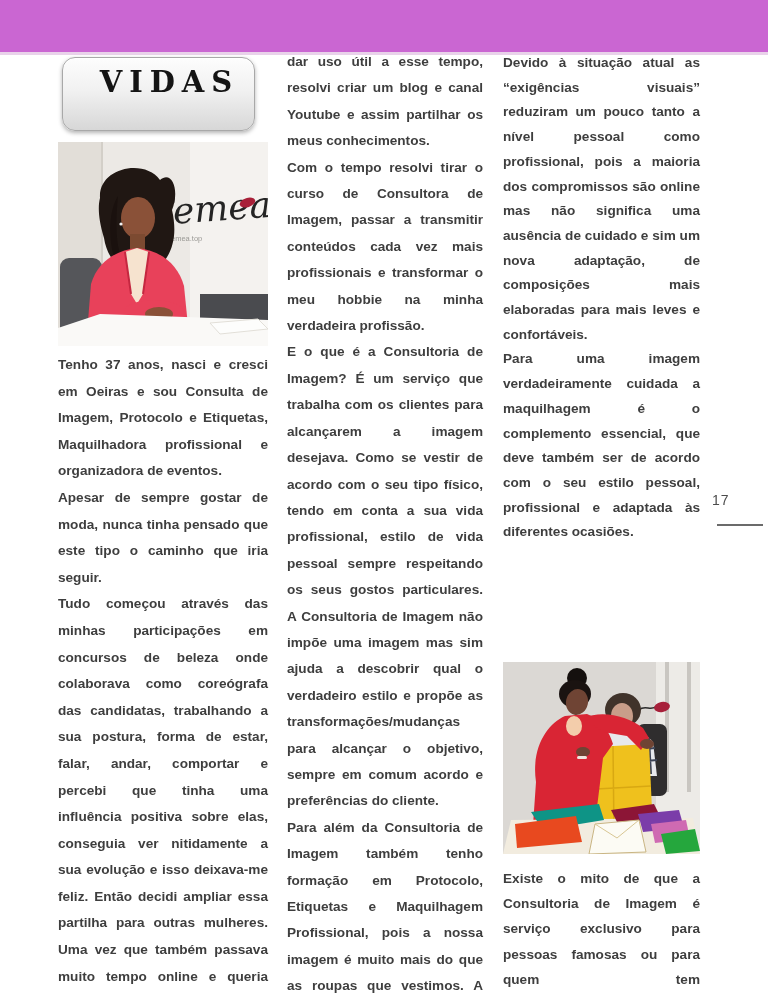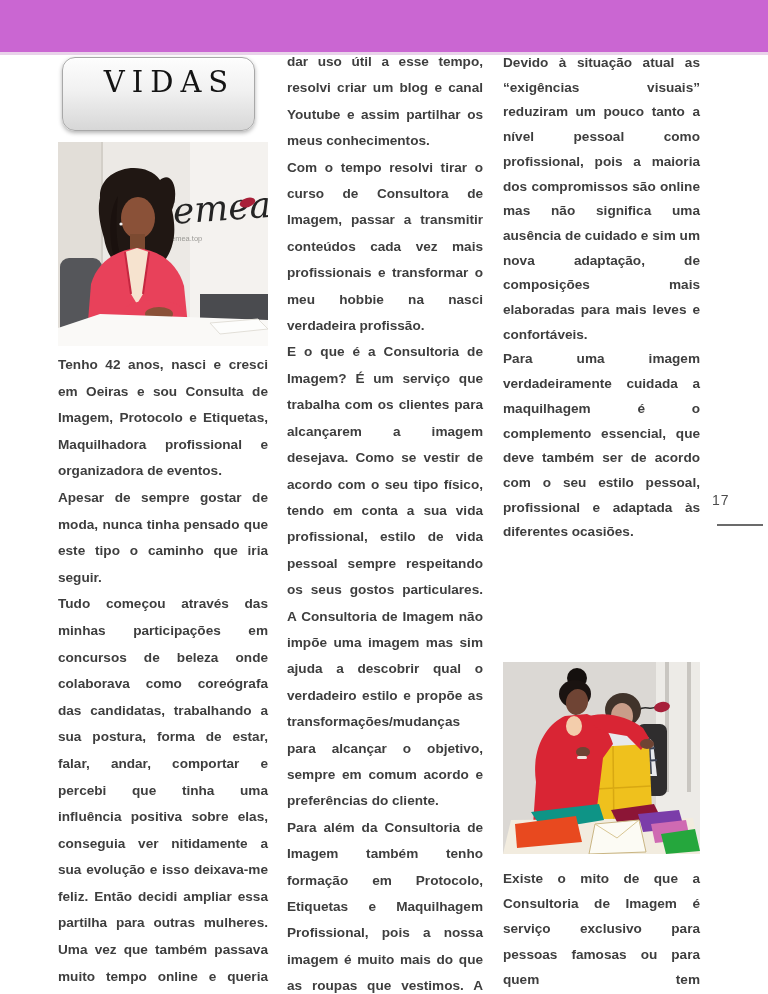--- a/index.html
+++ b/index.html
@@ -12,21 +12,21 @@
     border-bottom:3px solid #e9d2ea;
   }
   .masthead{
     position:absolute;left:62px;top:57px;width:191px;height:72px;
     border:1px solid #a8a8a8;border-radius:13px;
     background:linear-gradient(#fdfdfd 0%,#f1f1f1 45%,#d7d7d7 100%);
     box-shadow:0 2px 4px rgba(0,0,0,.3), inset 0 1px 0 #ffffff;
     text-align:center;
   }
   .masthead .title{
-    margin-top:8px;font-family:"DejaVu Serif",serif;font-weight:400;
+    margin-top:8px;font-family:"DejaVu Serif",serif;font-weight:700;
     font-size:29px;letter-spacing:7px;color:#141414;line-height:32px;text-indent:7px;padding-left:15px;
   }
   .masthead .byline{
     font-size:16.5px;color:#3a3a3a;letter-spacing:.4px;line-height:20px;margin-top:1px;
   }
   .photo{position:absolute;display:block;}
   .photo1{left:58px;top:142px;width:210px;height:204px;}
   .photo2{left:503px;top:662px;width:197px;height:192px;}
   .bodytext{position:absolute;color:#3e3e3e;font-size:13.6px;text-align:justify;}
   .bodytext p{margin:0;font-weight:bold;}
@@ -80,28 +80,28 @@
       <path d="M67 110 L73 152 M91 110 L85 152" stroke="#c52740" stroke-width="2" fill="none"></path>
       <ellipse cx="96" cy="170" rx="30" ry="12" fill="#e8415a"></ellipse>
       <ellipse cx="101" cy="172" rx="14" ry="7" fill="#8a5138"></ellipse>
     </g>
 
     <path d="M0 204 L0 186 L42 172 L210 178 L210 204 Z" fill="#faf9f7"></path>
     <path d="M152 181 L200 177 L210 187 L162 192 Z" fill="#fdfdfc" stroke="#e2dfd8" stroke-width="1"></path>
   </svg>
 
   <div class="bodytext col-left" data-cont="true">
-      <p>Tenho 42 anos, nasci e cresci em Oeiras e sou Consulta de Imagem, Protocolo e Etiquetas, Maquilhadora profissional e organizadora de eventos.</p>
+      <p>Tenho 37 anos, nasci e cresci em Oeiras e sou Consulta de Imagem, Protocolo e Etiquetas, Maquilhadora profissional e organizadora de eventos.</p>
       <p>Apesar de sempre gostar de moda, nunca tinha pensado que este tipo o caminho que iria seguir.</p>
       <p>Tudo começou através das minhas participações em concursos de beleza onde colaborava como coreógrafa das candidatas, trabalhando a sua postura, forma de estar, falar, andar, comportar e percebi que tinha uma influência positiva sobre elas, conseguia ver nitidamente a sua evolução e isso deixava-me feliz. Então decidi ampliar essa partilha para outras mulheres. Uma vez que também passava muito tempo online e queria</p>
     </div>
 
   <div class="bodytext col-mid" data-cont="true">
       <p>dar uso útil a esse tempo, resolvi criar um blog e canal Youtube e assim partilhar os meus conhecimentos.</p>
-      <p>Com o tempo resolvi tirar o curso de Consultora de Imagem, passar a transmitir conteúdos cada vez mais profissionais e transformar o meu hobbie na nasci verdadeira profissão.</p>
+      <p>Com o tempo resolvi tirar o curso de Consultora de Imagem, passar a transmitir conteúdos cada vez mais profissionais e transformar o meu hobbie na minha verdadeira profissão.</p>
       <p>E o que é a Consultoria de Imagem? É um serviço que trabalha com os clientes para alcançarem a imagem desejava. Como se vestir de acordo com o seu tipo físico, tendo em conta a sua vida profissional, estilo de vida pessoal sempre respeitando os seus gostos particulares. A Consultoria de Imagem não impõe uma imagem mas sim ajuda a descobrir qual o verdadeiro estilo e propõe as transformações/mudanças para alcançar o objetivo, sempre em comum acordo e preferências do cliente.</p>
       <p>Para além da Consultoria de Imagem também tenho formação em Protocolo, Etiquetas e Maquilhagem Profissional, pois a nossa imagem é muito mais do que as roupas que vestimos. A nossa</p>
     </div>
 
   <div class="bodytext col-right">
       <p>Devido à situação atual as “exigências visuais” reduziram um pouco tanto a nível pessoal como profissional, pois a maioria dos compromissos são online mas não significa uma ausência de cuidado e sim um nova adaptação, de composições mais elaboradas para mais leves e confortáveis.</p>
       <p>Para uma imagem verdadeiramente cuidada a maquilhagem é o complemento essencial, que deve também ser de acordo com o seu estilo pessoal, profissional e adaptada às diferentes ocasiões.</p>
     </div>
 
   <svg class="photo photo2" viewBox="0 0 197 192">

